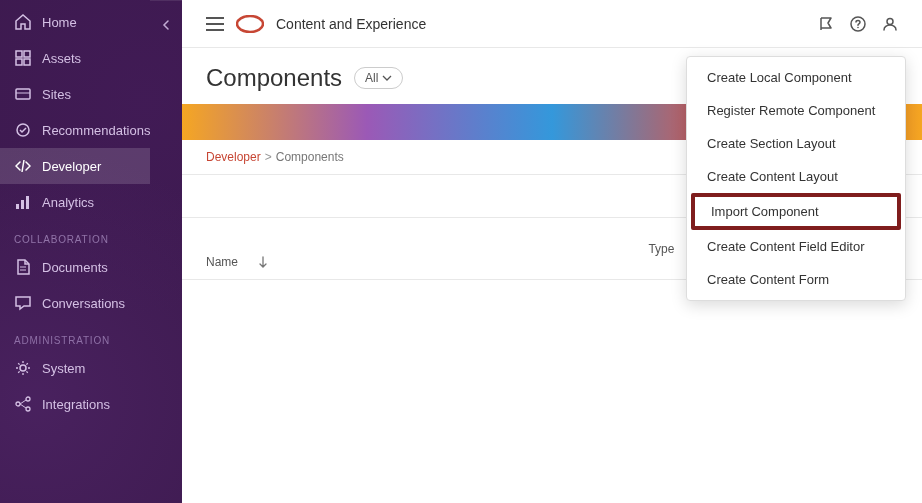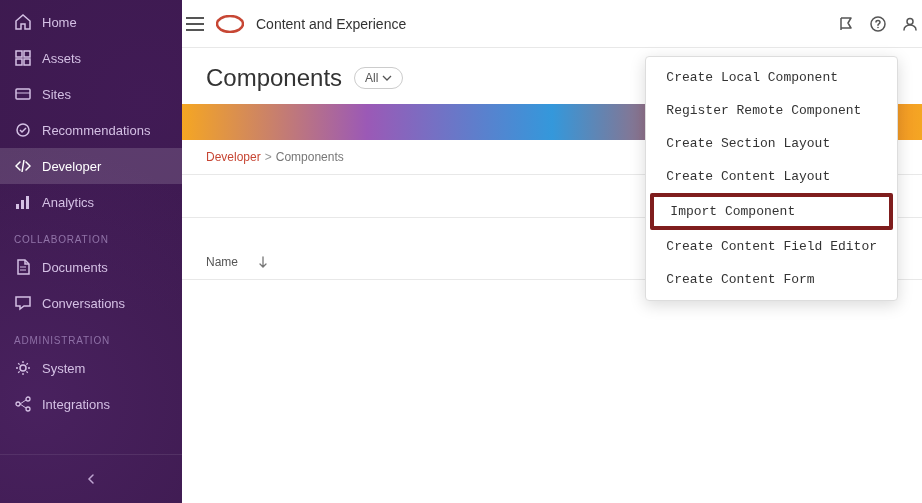--- a/index.html
+++ b/index.html
@@ -4,21 +4,21 @@
   <style>
     * { box-sizing: border-box; margin: 0; padding: 0; }
     body { font-family: -apple-system, BlinkMacSystemFont, 'Segoe UI', Arial, sans-serif; font-size: 13px; background: #f5f5f5; display: flex; height: 503px; overflow: hidden; }
 
     
     .sidebar {
       width: 182px;
       background: #3d1a4f;
       color: #e0d0ec;
       display: flex;
-      flex-direction: column;
+      flex-direction: row;
       height: 503px;
       flex-shrink: 0;
       position: relative;
       overflow: hidden;
     }
     .sidebar::before {
       content: '';
       position: absolute;
       top: 0; left: 0; right: 0; bottom: 0;
       background-image: radial-gradient(circle at 20% 80%, rgba(100,50,130,0.3) 0%, transparent 60%),
@@ -61,21 +61,21 @@
     
     .main { flex: 1; display: flex; flex-direction: column; background: #fff; }
 
     
     .topbar {
       height: 48px;
       background: #fff;
       border-bottom: 1px solid #e8e8e8;
       display: flex;
       align-items: center;
-      padding: 0 4px;
+      padding: 0 24px;
       gap: 12px;
     }
     .topbar-hamburger { color: #555; cursor: pointer; font-size: 18px; }
     .topbar-logo {
       display: flex;
       align-items: center;
       gap: 8px;
     }
     .oracle-logo {
       width: 28px;
@@ -175,29 +175,28 @@
 
     
     .dropdown-overlay {
       position: fixed;
       top: 0; left: 0; right: 0; bottom: 0;
       z-index: 100;
     }
     .dropdown-menu {
       position: fixed;
       top: 56px;
-      right: 24px;
+      right: 16px;
       background: #fff;
       border: 1px solid #ddd;
       border-radius: 4px;
       box-shadow: 0 4px 16px rgba(0,0,0,0.15);
       min-width: 220px;
       z-index: 200;
       padding: 4px 0;
-      font-family: Liberation Mono, monospace;
     }
     .dropdown-item {
       padding: 9px 20px;
       font-size: 13px;
       color: #333;
       cursor: pointer;
       white-space: nowrap;
     }
     .dropdown-item.highlighted {
       border: 4px solid #7f1d1d;

